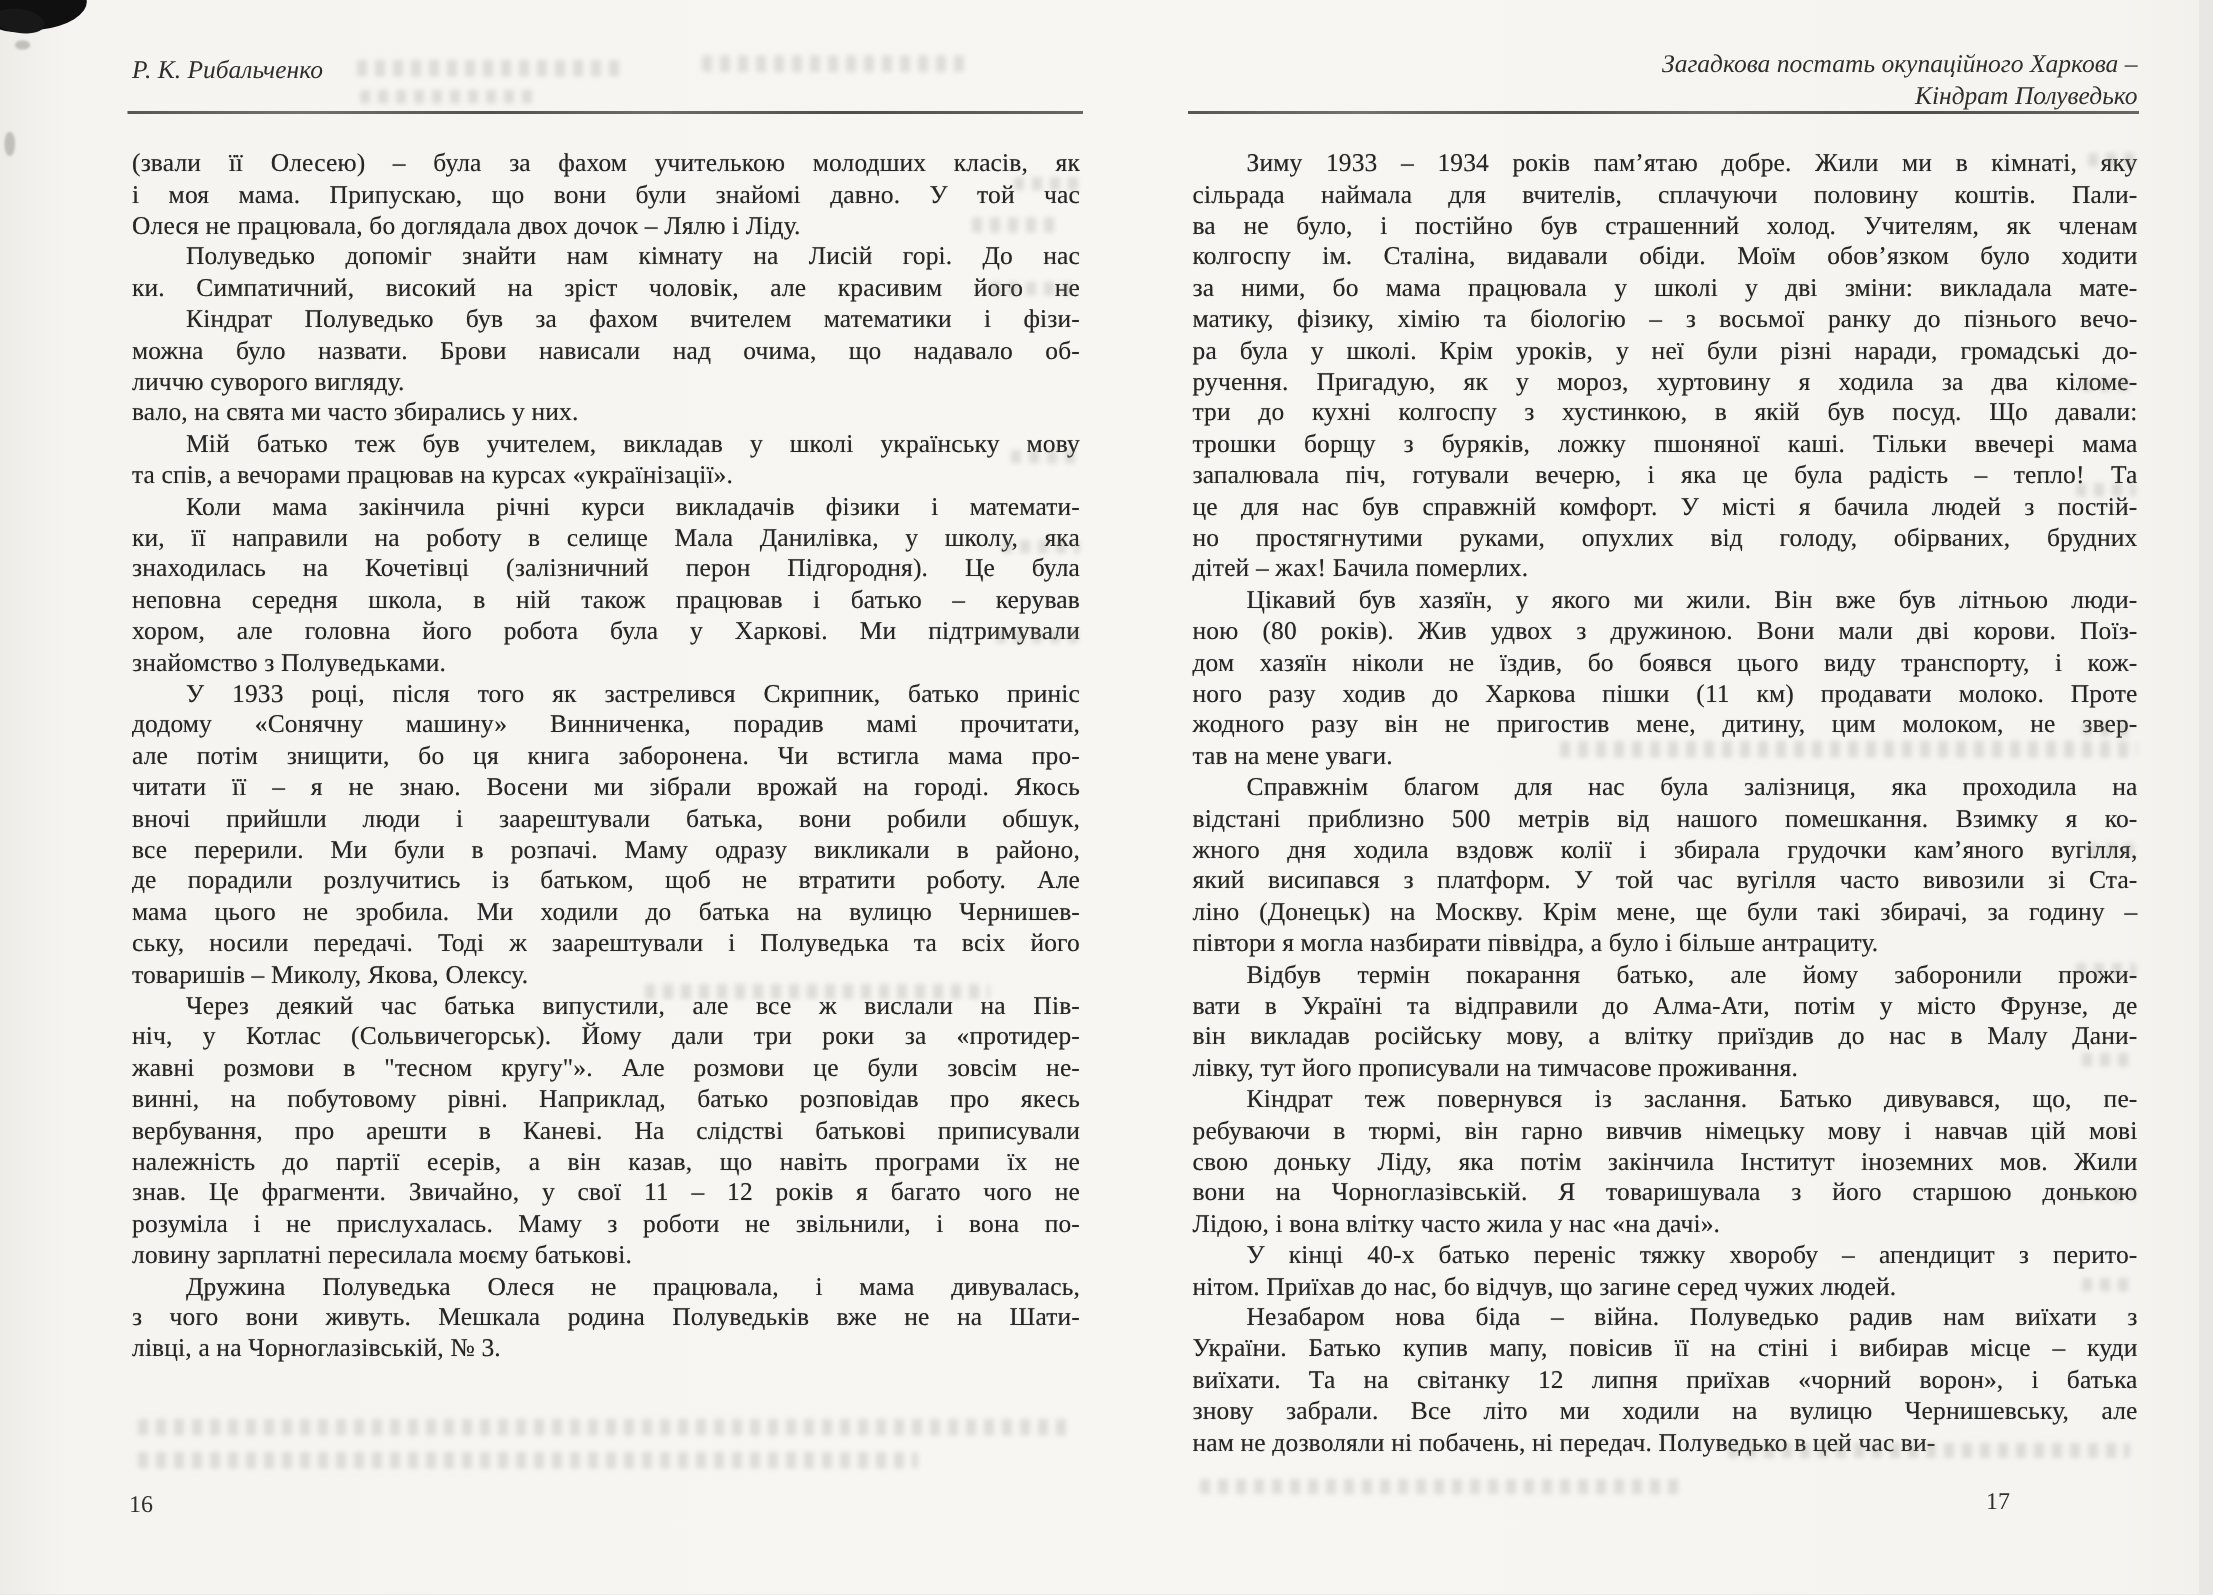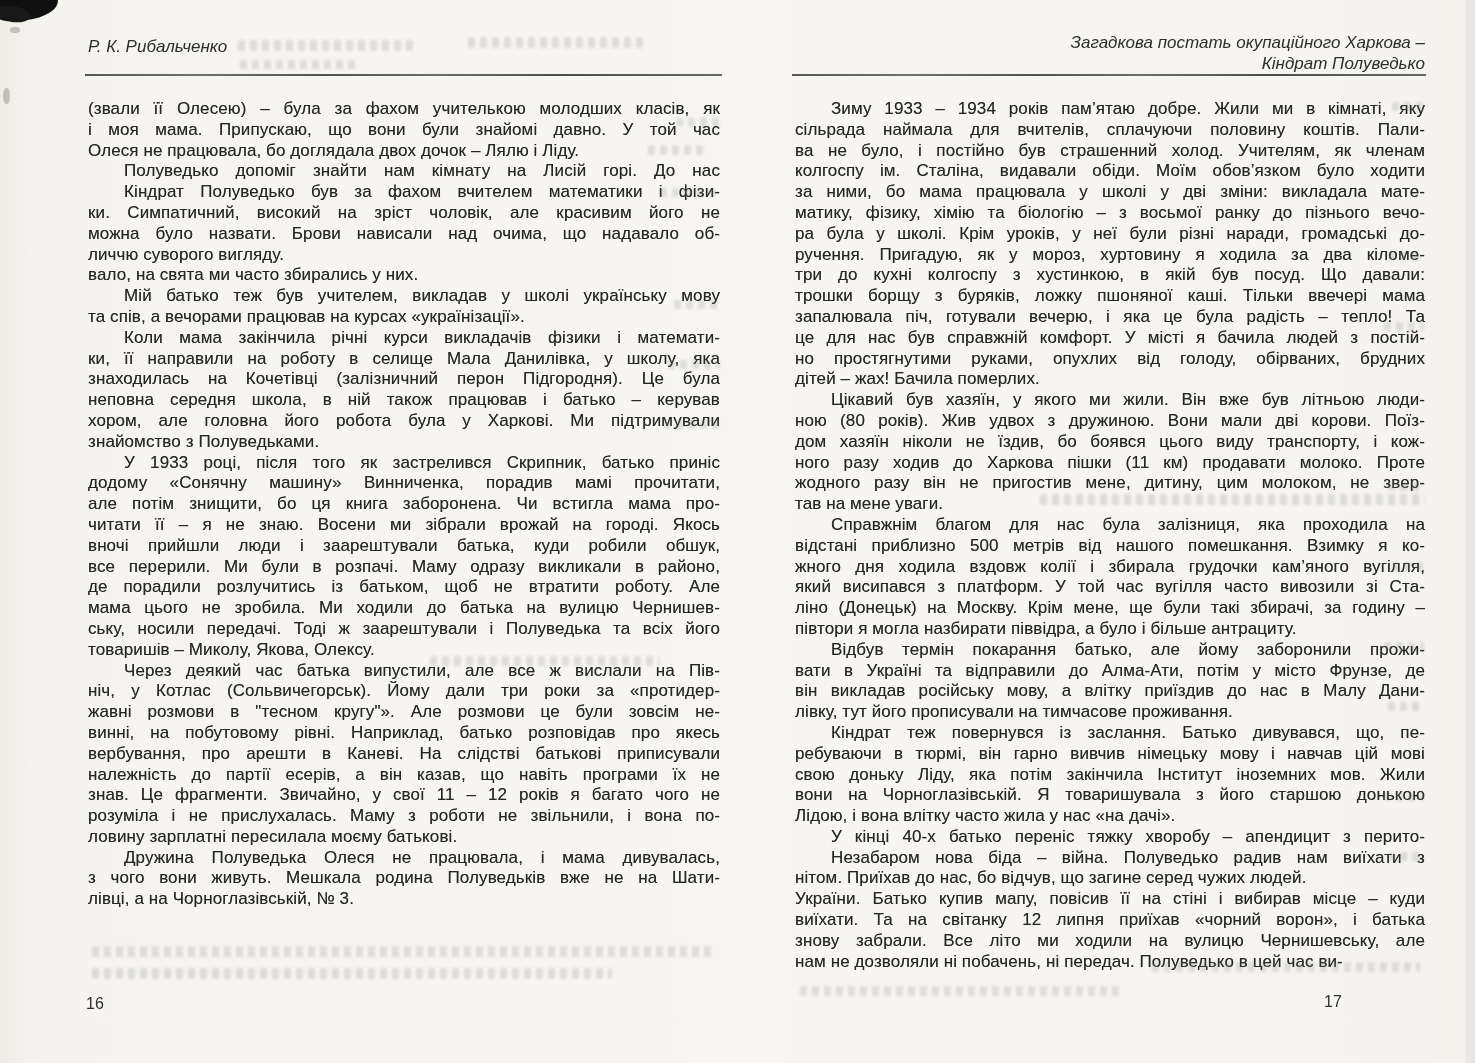--- a/index.html
+++ b/index.html
@@ -7,21 +7,21 @@
     margin: 0;
     padding: 0;
     background: #e8e7e3;
   }
   .spread {
     position: relative;
     width: 1466px;
     height: 1063px;
     overflow: hidden;
     background: linear-gradient(90deg, #edecE7 0px, #f5f4f0 45px, #f7f6f2 50%, #f5f4f0 96%, #f2f1ec 100%);
-    font-family: Liberation Sans, sans-serif;
+    font-family: Liberation Serif, serif;
     color: #262626;
   }
 
   
   .running-header {
     position: absolute;
     font-style: italic;
     font-size: 17px;
     line-height: 21px;
     color: #2e2e2e;
@@ -108,38 +108,38 @@
   <div class="speck speck2"></div>
 
   <div class="running-header rh-left">Р. К. Рибальченко</div>
   <div class="header-rule rule-left"></div>
 
   <div class="page-body body-left" id="left-body" style="color: rgb(38, 38, 38);">
       <div class="line">(звали її Олесею) – була за фахом учителькою молодших класів, як</div>
       <div class="line">і моя мама. Припускаю, що вони були знайомі давно. У той час</div>
       <div class="line last">Олеся не працювала, бо доглядала двох дочок – Лялю і Ліду.</div>
       <div class="line first">Полуведько допоміг знайти нам кімнату на Лисій горі. До нас</div>
+      <div class="line">ки. Симпатичний, високий на зріст чоловік, але красивим його не</div>
       <div class="line first">Кіндрат Полуведько був за фахом вчителем математики і фізи-</div>
-      <div class="line">ки. Симпатичний, високий на зріст чоловік, але красивим його не</div>
       <div class="line">можна було назвати. Брови нависали над очима, що надавало об-</div>
       <div class="line last">личчю суворого вигляду.</div>
       <div class="line last">вало, на свята ми часто збирались у них.</div>
       <div class="line first">Мій батько теж був учителем, викладав у школі українську мову</div>
       <div class="line last">та спів, а вечорами працював на курсах «українізації».</div>
       <div class="line first">Коли мама закінчила річні курси викладачів фізики і математи-</div>
       <div class="line">ки, її направили на роботу в селище Мала Данилівка, у школу, яка</div>
       <div class="line">знаходилась на Кочетівці (залізничний перон Підгородня). Це була</div>
       <div class="line">неповна середня школа, в ній також працював і батько – керував</div>
       <div class="line">хором, але головна його робота була у Харкові. Ми підтримували</div>
       <div class="line last">знайомство з Полуведьками.</div>
       <div class="line first">У 1933 році, після того як застрелився Скрипник, батько приніс</div>
       <div class="line">додому «Сонячну машину» Винниченка, порадив мамі прочитати,</div>
       <div class="line">але потім знищити, бо ця книга заборонена. Чи встигла мама про-</div>
       <div class="line">читати її – я не знаю. Восени ми зібрали врожай на городі. Якось</div>
-      <div class="line">вночі прийшли люди і заарештували батька, куди робили обшук,</div>
+      <div class="line">вночі прийшли люди і заарештували батька, вони робили обшук,</div>
       <div class="line">все перерили. Ми були в розпачі. Маму одразу викликали в районо,</div>
       <div class="line">де порадили розлучитись із батьком, щоб не втратити роботу. Але</div>
       <div class="line">мама цього не зробила. Ми ходили до батька на вулицю Чернишев-</div>
       <div class="line">ську, носили передачі. Тоді ж заарештували і Полуведька та всіх його</div>
       <div class="line last">товаришів – Миколу, Якова, Олексу.</div>
       <div class="line first">Через деякий час батька випустили, але все ж вислали на Пів-</div>
       <div class="line">ніч, у Котлас (Сольвичегорськ). Йому дали три роки за «протидер-</div>
       <div class="line">жавні розмови в "тесном кругу"». Але розмови це були зовсім не-</div>
       <div class="line">винні, на побутовому рівні. Наприклад, батько розповідав про якесь</div>
       <div class="line">вербування, про арешти в Каневі. На слідстві батькові приписували</div>
@@ -190,22 +190,22 @@
       <div class="line first">Відбув термін покарання батько, але йому заборонили прожи-</div>
       <div class="line">вати в Україні та відправили до Алма-Ати, потім у місто Фрунзе, де</div>
       <div class="line">він викладав російську мову, а влітку приїздив до нас в Малу Дани-</div>
       <div class="line last">лівку, тут його прописували на тимчасове проживання.</div>
       <div class="line first">Кіндрат теж повернувся із заслання. Батько дивувався, що, пе-</div>
       <div class="line">ребуваючи в тюрмі, він гарно вивчив німецьку мову і навчав цій мові</div>
       <div class="line">свою доньку Ліду, яка потім закінчила Інститут іноземних мов. Жили</div>
       <div class="line">вони на Чорноглазівській. Я товаришувала з його старшою донькою</div>
       <div class="line last">Лідою, і вона влітку часто жила у нас «на дачі».</div>
       <div class="line first">У кінці 40-х батько переніс тяжку хворобу – апендицит з перито-</div>
+      <div class="line last">нітом. Приїхав до нас, бо відчув, що загине серед чужих людей.</div>
       <div class="line first">Незабаром нова біда – війна. Полуведько радив нам виїхати з</div>
-      <div class="line last">нітом. Приїхав до нас, бо відчув, що загине серед чужих людей.</div>
       <div class="line">України. Батько купив мапу, повісив її на стіні і вибирав місце – куди</div>
       <div class="line">виїхати. Та на світанку 12 липня приїхав «чорний ворон», і батька</div>
       <div class="line">знову забрали. Все літо ми ходили на вулицю Чернишевську, але</div>
       <div class="line last">нам не дозволяли ні побачень, ні передач. Полуведько в цей час ви-</div>
     </div>
 
   <div class="page-number pn-right">17</div>
 
 <div class="ghost" style="left: 238px; top: 40px; width: 175px; height: 11px;"></div>
     <div class="ghost" style="left: 468px; top: 37px; width: 175px; height: 11px;"></div>

